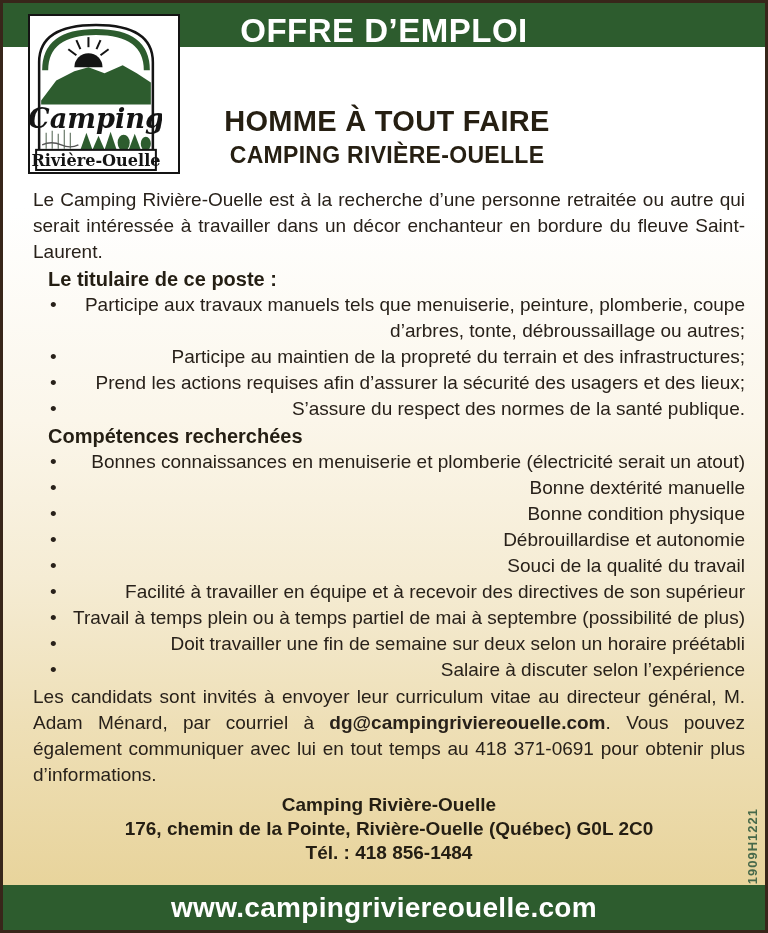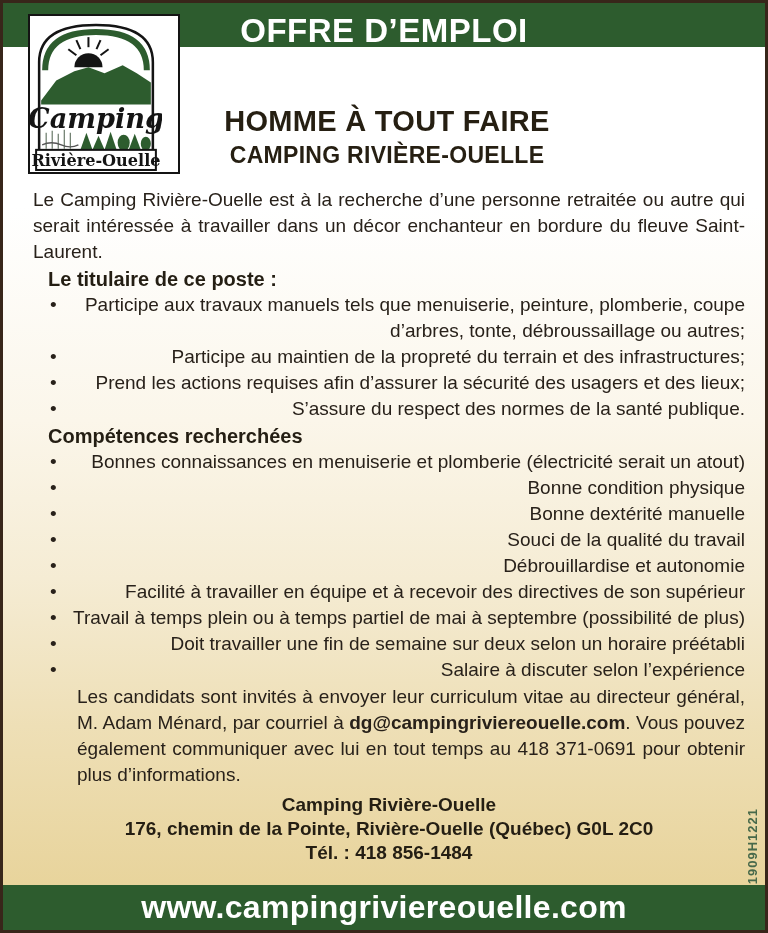--- a/index.html
+++ b/index.html
@@ -65,21 +65,21 @@
     writing-mode:vertical-rl;transform:rotate(180deg);
     font-size:13px;font-weight:bold;color:#47694a;letter-spacing:1px;
   }
   
   .bottom-banner{
     position:absolute;left:0;right:0;bottom:0;height:45px;
     background:#2d5c2e;
     display:flex;align-items:center;justify-content:center;
   }
   .bottom-banner span{
-    color:#ffffff;font-weight:bold;font-size:32px;letter-spacing:.3px;
+    color:#ffffff;font-weight:bold;font-size:28px;letter-spacing:.3px;
   }
 </style>
 </head>
 <body>
 
 <div class="page">
 
   <div class="top-banner">
     <span>OFFRE D’EMPLOI</span>
   </div>
@@ -143,34 +143,34 @@
     <ul>
       <li>Participe aux travaux manuels tels que menuiserie, peinture, plomberie, coupe d’arbres, tonte, débroussaillage ou autres;</li>
       <li>Participe au maintien de la propreté du terrain et des infrastructures;</li>
       <li>Prend les actions requises afin d’assurer la sécurité des usagers et des lieux;</li>
       <li>S’assure du respect des normes de la santé publique.</li>
     </ul>
 
     <h3>Compétences recherchées</h3>
     <ul>
       <li>Bonnes connaissances en menuiserie et plomberie (électricité serait un atout)</li>
+      <li>Bonne dextérité manuelle</li>
       <li>Bonne condition physique</li>
-      <li>Bonne dextérité manuelle</li>
+      <li>Débrouillardise et autonomie</li>
       <li>Souci de la qualité du travail</li>
-      <li>Débrouillardise et autonomie</li>
       <li>Facilité à travailler en équipe et à recevoir des directives de son supérieur</li>
     </ul>
 
     <ul>
       <li>Travail à temps plein ou à temps partiel de mai à septembre (possibilité de plus)</li>
       <li>Doit travailler une fin de semaine sur deux selon un horaire préétabli</li>
       <li>Salaire à discuter selon l’expérience</li>
     </ul>
 
-    <p class="closing" style="margin-top:1px;margin-left:44px;">
+    <p class="closing" style="margin-top:1px;">
       <span>Les candidats sont invités à envoyer leur curriculum vitae au directeur général, M. Adam Ménard, par courriel à </span><span class="email">dg@campingriviereouelle.com</span><span>. Vous pouvez également communiquer avec lui en tout temps au 418 371-0691 pour obtenir plus d’informations.</span>
     </p>
 
     <div class="contact">
       <div>Camping Rivière-Ouelle</div>
       <div>176, chemin de la Pointe, Rivière-Ouelle (Québec) G0L 2C0</div>
       <div>Tél. : 418 856-1484</div>
     </div>
   </div>
 

